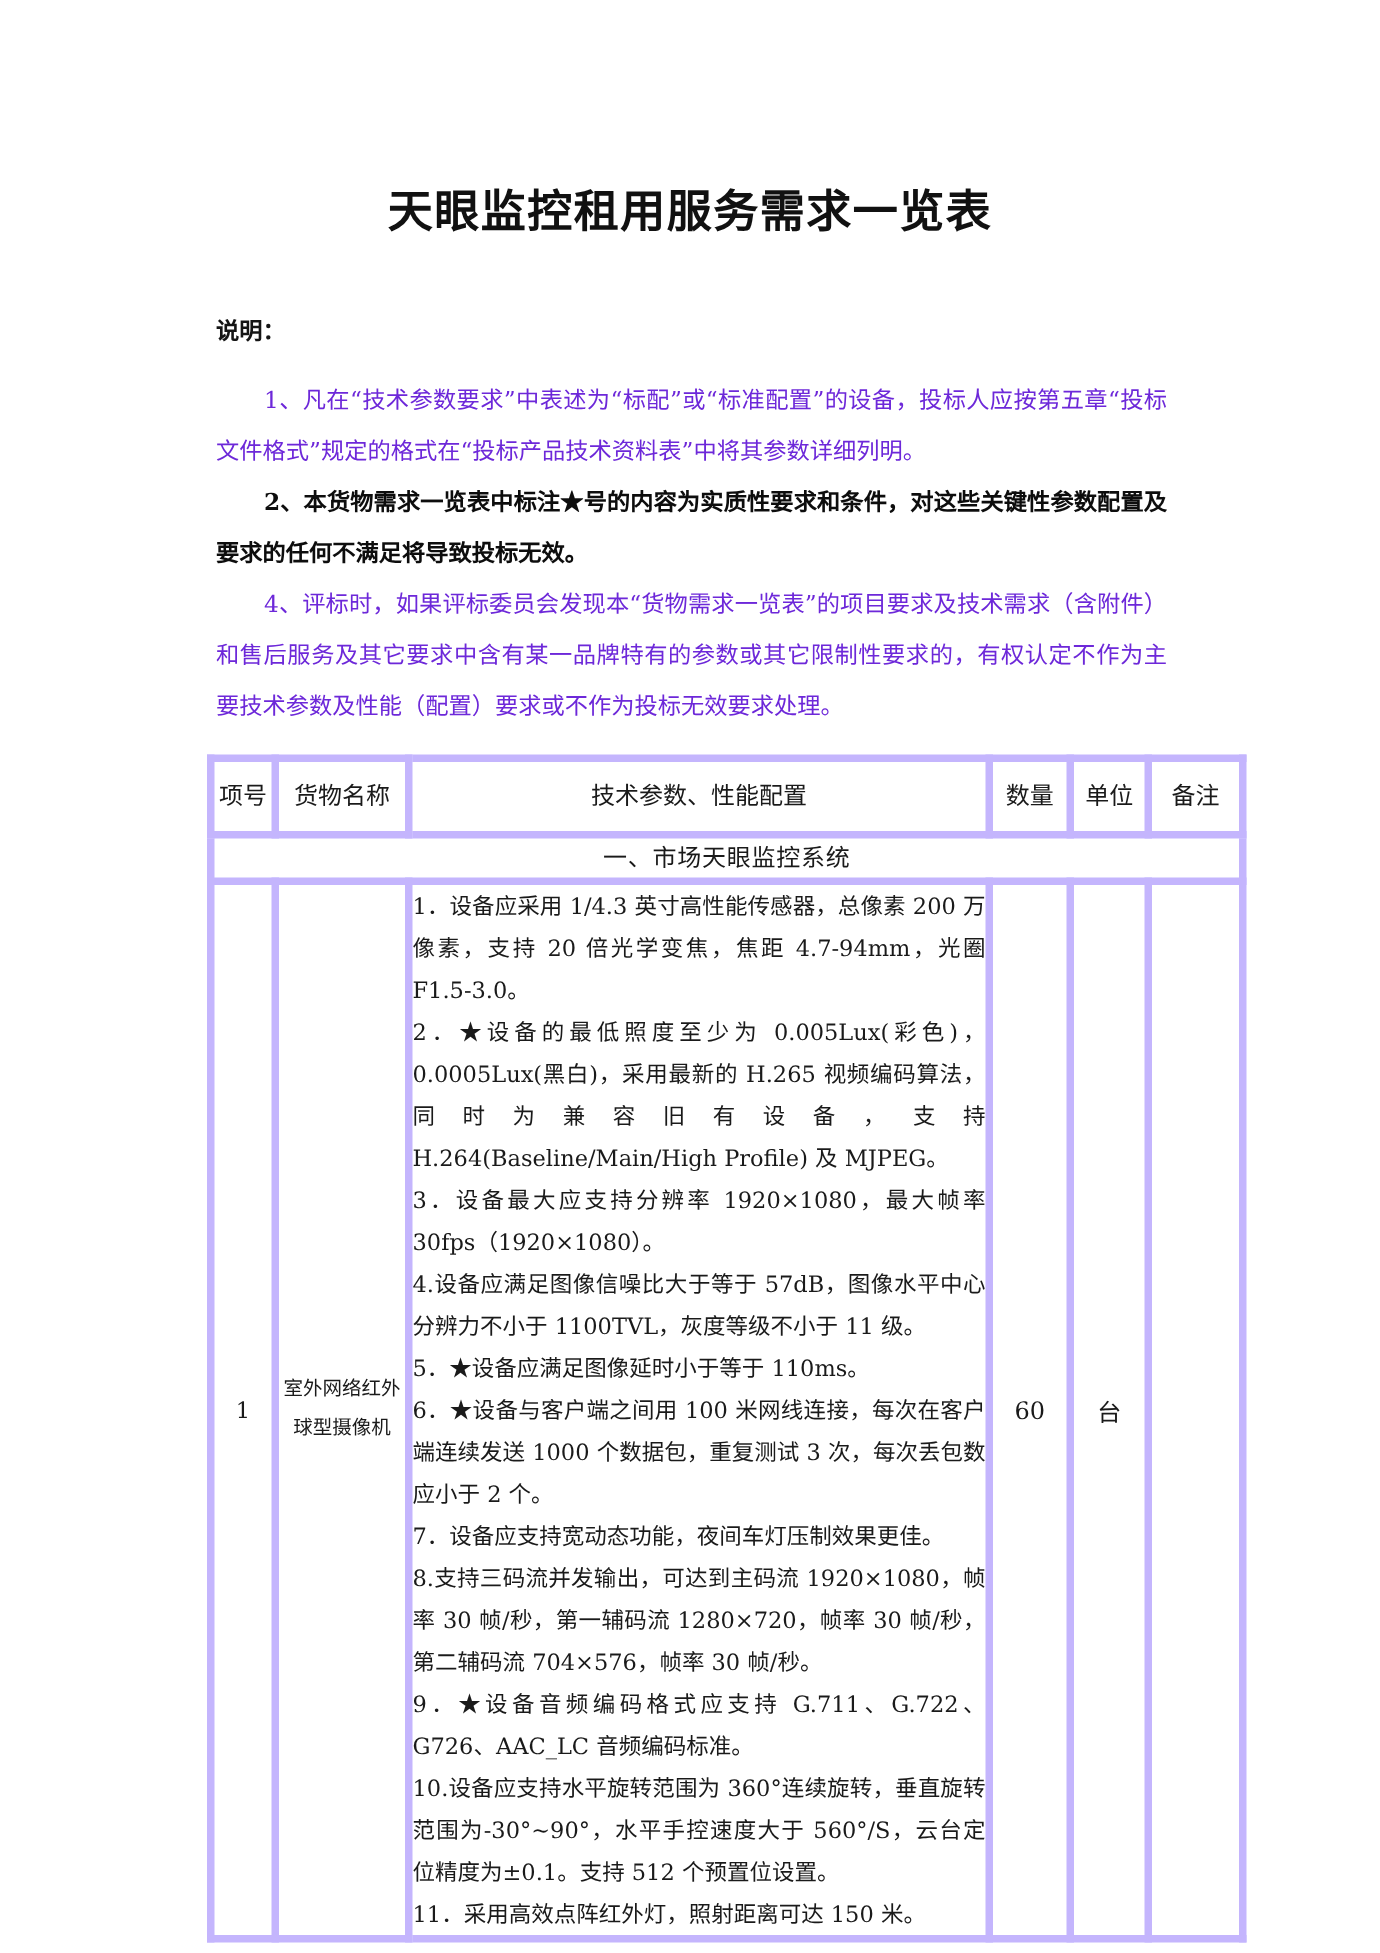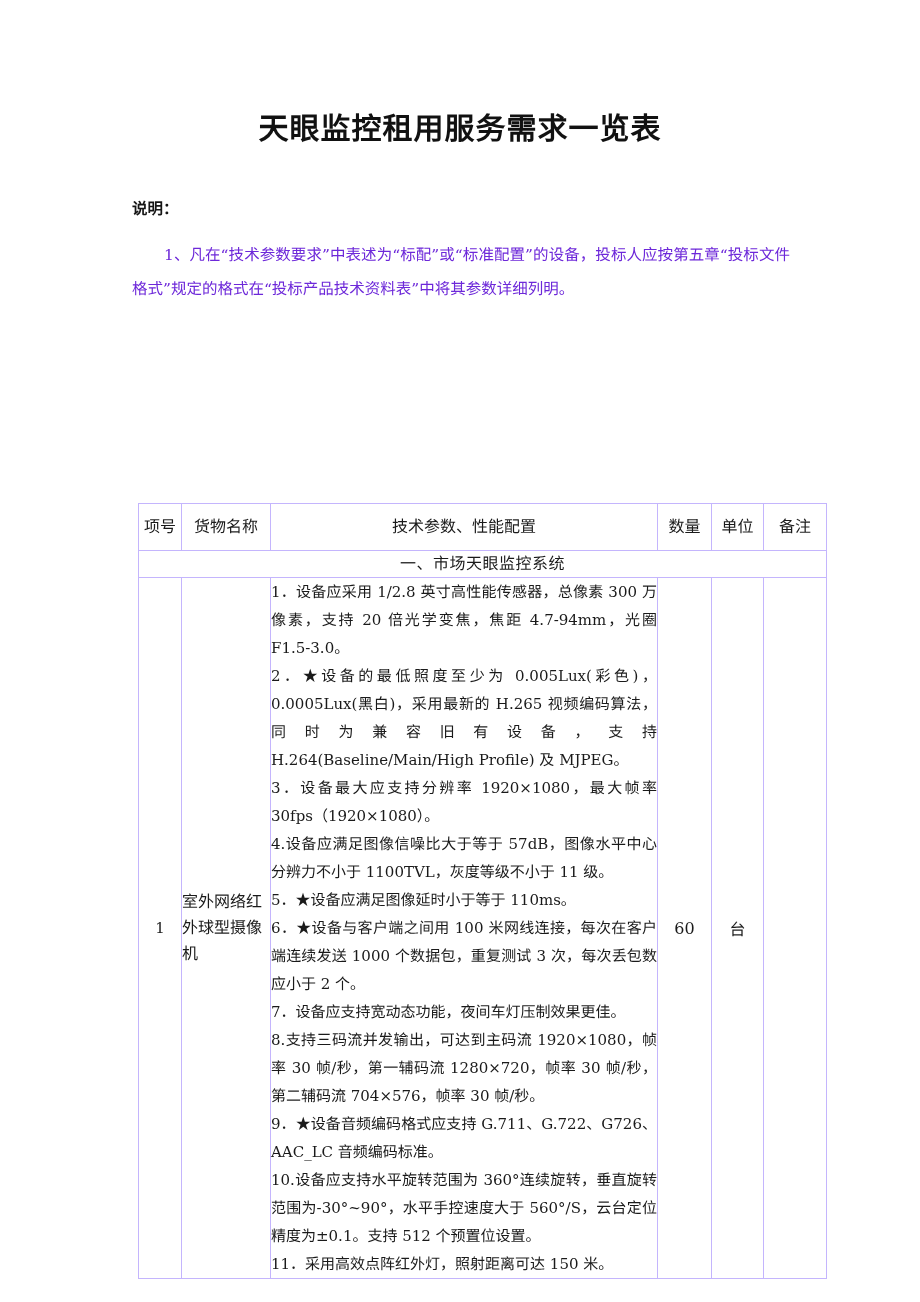--- a/index.html
+++ b/index.html
@@ -12,21 +12,21 @@
     height: 1302px;
     font-family: "DejaVu Serif", "Liberation Serif", serif;
     color: #1a1a1a;
     position: relative;
     overflow: hidden;
   }
   .page {
     width: 920px;
     height: 1220px;
     box-sizing: border-box;
-    padding: 0;
+    padding: 12px;
     position: relative;
   }
   .doc-title {
     text-align: center;
     font-size: 30px;
     font-weight: bold;
     letter-spacing: 1px;
     margin: 0;
     padding-top: 104px;
     color: #111111;
@@ -63,21 +63,21 @@
     top: 503px;
     width: 688px;
   }
   table.spec {
     border-collapse: collapse;
     width: 688px;
     table-layout: fixed;
     font-size: 15px;
   }
   table.spec td, table.spec th {
-    border: 1px solid #c4b5fd;
+    border: 5px solid #c4b5fd;
     padding: 0;
     vertical-align: middle;
     font-weight: normal;
     color: #1a1a1a;
   }
   .col-no      { width: 43px; }
   .col-name    { width: 89px; }
   .col-spec    { width: 387px; }
   .col-qty     { width: 54px; }
   .col-unit    { width: 52px; }
@@ -98,22 +98,22 @@
     height: 26px;
     line-height: 26px;
     letter-spacing: 0.5px;
     margin-left: 16px;
   }
   td.cell-no {
     text-align: center;
     font-size: 15px;
   }
   td.cell-name {
-    text-align: left;
-    font-size: 16px;
+    text-align: center;
+    font-size: 13px;
     line-height: 26px;
     padding: 0 4px;
   }
   td.cell-qty, td.cell-unit {
     text-align: center;
     font-size: 16px;
   }
   td.cell-remark { }
   td.cell-spec {
     vertical-align: top;
@@ -133,20 +133,22 @@
 </head>
 <body>
 
 <div class="page">
 
   <h1 class="doc-title">天眼监控租用服务需求一览表</h1>
 
   <div class="intro">
     <p class="intro-label">说明：</p>
     <p class="intro-para">1、凡在“技术参数要求”中表述为“标配”或“标准配置”的设备，投标人应按第五章“投标文件格式”规定的格式在“投标产品技术资料表”中将其参数详细列明。</p>
+    <p class="intro-para bold">2、本货物需求一览表中标注★号的内容为实质性要求和条件，对这些关键性参数配置及要求的任何不满足将导致投标无效。</p>
+    <p class="intro-para">4、评标时，如果评标委员会发现本“货物需求一览表”的项目要求及技术需求（含附件）和售后服务及其它要求中含有某一品牌特有的参数或其它限制性要求的，有权认定不作为主要技术参数及性能（配置）要求或不作为投标无效要求处理。</p>
   </div>
 
   <div class="table-wrap">
     <table class="spec">
       <colgroup>
         <col class="col-no">
         <col class="col-name">
         <col class="col-spec">
         <col class="col-qty">
         <col class="col-unit">
@@ -164,21 +166,21 @@
       </thead>
       <tbody>
         <tr>
           <td class="section-row" colspan="6">一、市场天眼监控系统</td>
         </tr>
         <tr>
           <td class="cell-no">1</td>
           <td class="cell-name">室外网络红外球型摄像机</td>
           <td class="cell-spec">
             <div id="spec-lines">
-                <p class="spec-line">1．设备应采用 1/2.8 英寸高性能传感器，总像素 300 万像素，支持 20 倍光学变焦，焦距 4.7-94mm，光圈 F1.5-3.0。</p>
+                <p class="spec-line">1．设备应采用 1/4.3 英寸高性能传感器，总像素 200 万像素，支持 20 倍光学变焦，焦距 4.7-94mm，光圈 F1.5-3.0。</p>
                 <p class="spec-line">2．★设备的最低照度至少为 0.005Lux(彩色)，0.0005Lux(黑白)，采用最新的 H.265 视频编码算法，同时为兼容旧有设备，支持 H.264(Baseline/Main/High Profile) 及 MJPEG。</p>
                 <p class="spec-line">3．设备最大应支持分辨率 1920×1080，最大帧率 30fps（1920×1080）。</p>
                 <p class="spec-line">4.设备应满足图像信噪比大于等于 57dB，图像水平中心分辨力不小于 1100TVL，灰度等级不小于 11 级。</p>
                 <p class="spec-line">5．★设备应满足图像延时小于等于 110ms。</p>
                 <p class="spec-line">6．★设备与客户端之间用 100 米网线连接，每次在客户端连续发送 1000 个数据包，重复测试 3 次，每次丢包数应小于 2 个。</p>
                 <p class="spec-line">7．设备应支持宽动态功能，夜间车灯压制效果更佳。</p>
                 <p class="spec-line">8.支持三码流并发输出，可达到主码流 1920×1080，帧率 30 帧/秒，第一辅码流 1280×720，帧率 30 帧/秒，第二辅码流 704×576，帧率 30 帧/秒。</p>
                 <p class="spec-line">9．★设备音频编码格式应支持 G.711、G.722、G726、AAC_LC 音频编码标准。</p>
                 <p class="spec-line">10.设备应支持水平旋转范围为 360°连续旋转，垂直旋转范围为-30°~90°，水平手控速度大于 560°/S，云台定位精度为±0.1。支持 512 个预置位设置。</p>
                 <p class="spec-line">11．采用高效点阵红外灯，照射距离可达 150 米。</p>

